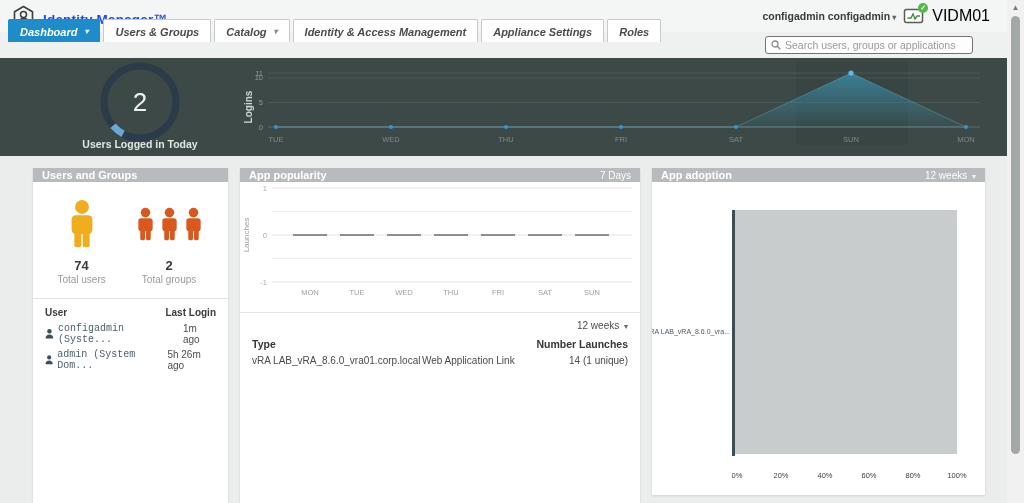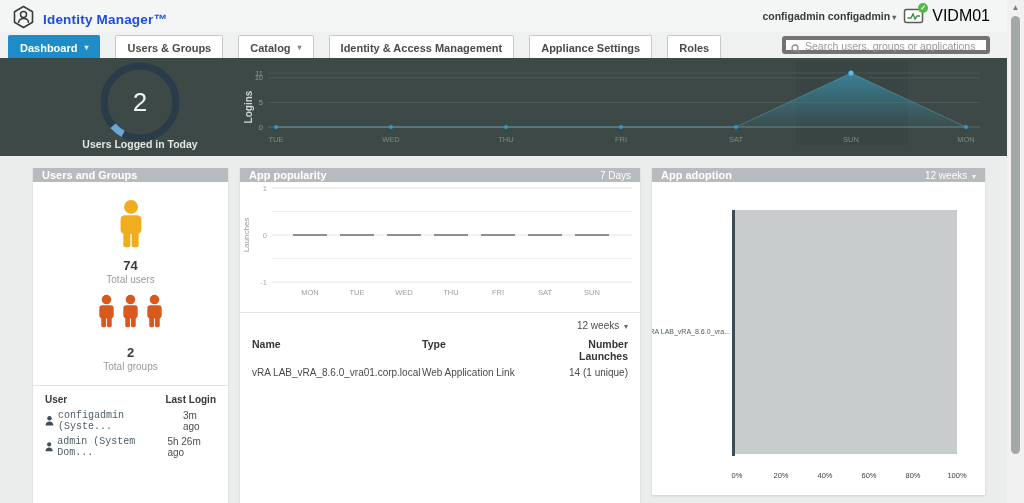--- a/index.html
+++ b/index.html
@@ -12,29 +12,29 @@
   .brand-title { font-size:13.5px; font-weight:600; color:#1d4ed8; letter-spacing:.2px; }
   .user-area { position:absolute; right:17px; top:0; height:32px; display:flex; align-items:center; gap:7px; }
   .user-menu { font-size:10.5px; font-weight:bold; color:#3a3a3a; cursor:pointer; }
   .caret-sm { font-size:8px; color:#666; margin-left:2px; }
   .vidm-icon { position:relative; width:22px; height:18px; }
   .vidm-badge { position:absolute; right:-3px; top:-4px; width:10px; height:10px; background:#53b948; border-radius:50%;
                 color:#fff; font-size:7px; line-height:10px; text-align:center; font-weight:bold; }
 
   
   .nav-row { position:absolute; left:0; top:32px; width:1007px; height:26px; background:#eff0f0; }
-  .tabs { position:absolute; left:8px; bottom:0; display:flex; align-items:flex-end; gap:15px; }
+  .tabs { position:absolute; left:8px; bottom:16px; display:flex; align-items:flex-end; gap:3px;font-style:italic; }
   .tab { height:23px; padding:5px 11px 4px; background:#fff; border:1px solid #c7c9c9; border-bottom:none;
          font-size:11px; font-weight:bold; color:#4a4a4a; cursor:pointer; display:flex; align-items:center; gap:7px;
          border-radius:2px 2px 0 0; white-space:nowrap; }
   .tab.active { background:#1e8cc8; border-color:#1e8cc8; color:#fff; }
   .tab .caret { font-size:8px; color:#888; }
   .tab.active .caret { color:#dceaf5; }
-  .search-box { position:absolute; right:17px; top:4px; width:208px; height:18px; background:#fdfdfd;
-                border:4px solid #737373; border-radius:3px; display:flex; align-items:flex-start; padding:0 5px; gap:4px; }
+  .search-box { position:absolute; right:34px; top:4px; width:208px; height:18px; background:#fdfdfd;
+                border:1px solid #737373; border-radius:3px; display:flex; align-items:center; padding:0 5px; gap:4px; }
   .search-box input { border:none; outline:none; background:transparent; width:100%; font-size:10.5px; color:#555;
                       font-family:"Liberation Sans", sans-serif; }
   .search-box input::placeholder { color:#9b9b9b; }
 
   
   .hero { position:absolute; left:0; top:58px; width:1007px; height:98px; background:#3c4946; }
   .gauge-wrap { position:absolute; left:90px; top:2px; width:100px; text-align:center; }
   .gauge-value { font-size:26px; fill:#edf1f1; font-family:"Liberation Sans", sans-serif; }
   .gauge-label { position:absolute; left:-55px; top:78px; width:210px; text-align:center;
                  font-size:10.5px; font-weight:bold; color:#e2e7e5; }
@@ -42,21 +42,21 @@
   
   .panel { position:absolute; background:#fff; box-shadow:0 1px 2px rgba(0,0,0,.12); }
   .panel-head { height:14px; background:#b8bbbd; display:flex; align-items:center; justify-content:space-between;
                 padding:0 9px; }
   .panel-title { font-size:11px; font-weight:bold; color:#fff; }
   .panel-range { font-size:10px; color:#fdfdfd; cursor:pointer; }
   #panel-users  { left:33px;  top:168px; width:195px; height:335px; }
   #panel-pop    { left:240px; top:168px; width:400px; height:335px; }
   #panel-adopt  { left:652px; top:168px; width:333px; height:327px; }
 
-  .totals { display:flex; justify-content:space-around; padding:16px 10px 0;flex-direction:column; }
+  .totals { display:flex; justify-content:space-around; padding:16px 10px 0; }
   .total-block { text-align:center; }
   .icon-row { display:flex; justify-content:center; gap:3px; height:52px; align-items:flex-end; }
   .total-value { font-size:13px; font-weight:bold; color:#3a3a3a; margin-top:8px; }
   .total-label { font-size:10px; color:#9b9b9b; margin-top:1px; }
   .ug-divider { border-top:1px solid #e3e3e3; margin:13px 0 0; }
 
   .ug-table { padding:6px 12px; font-size:10px; }
   .ug-thead { display:flex; justify-content:space-between; font-weight:bold; color:#3a3a3a; padding:2px 0 3px; }
   .ug-row { display:flex; justify-content:space-between; align-items:center; padding:2px 0; cursor:pointer; }
   .ug-user { display:flex; align-items:center; gap:4px; color:#4e6069;font-family:Liberation Mono, monospace; }
@@ -235,21 +235,21 @@
         <span>Last Login</span>
       </div>
       <div class="ug-row">
         <span class="ug-user">
           <svg width="9" height="10" viewBox="0 0 8 9" fill="#3e4e57">
             <circle cx="4" cy="2" r="2"></circle>
               <path d="M.5 8.5c0-2.4 1.6-3.5 3.5-3.5s3.5 1.1 3.5 3.5z"></path>
           </svg>
           <span>configadmin (Syste...</span>
         </span>
-        <span class="ug-time">3m ago</span>
+        <span class="ug-time">1m ago</span>
       </div>
       <div class="ug-row">
         <span class="ug-user">
           <svg width="9" height="10" viewBox="0 0 8 9" fill="#3e4e57">
             <circle cx="4" cy="2" r="2"></circle>
               <path d="M.5 8.5c0-2.4 1.6-3.5 3.5-3.5s3.5 1.1 3.5 3.5z"></path>
           </svg>
           <span>admin (System Dom...</span>
         </span>
         <span class="ug-time">5h 26m ago</span>
@@ -287,21 +287,20 @@
         <line x1="335" y1="53" x2="369" y2="53" stroke="#8f8f8f" stroke-width="2"></line>
         <text x="352" y="113" fill="#9aa0a3" font-size="7.5" text-anchor="middle">SUN</text>
       </svg>
     <div class="pop-sep"></div>
     <div class="pop-range">
       <span>12 weeks</span>
       <span class="caret-sm">▾</span>
     </div>
     <div class="pop-table">
       <div class="pop-thead">
-        <span class="col-name">Name</span>
         <span class="col-type">Type</span>
         <span class="col-launch">Number Launches</span>
       </div>
       <div class="pop-row">
         <span class="col-name">vRA LAB_vRA_8.6.0_vra01.corp.local</span>
         <span class="col-type">Web Application Link</span>
         <span class="col-launch">14 (1 unique)</span>
       </div>
     </div>
   </div>

